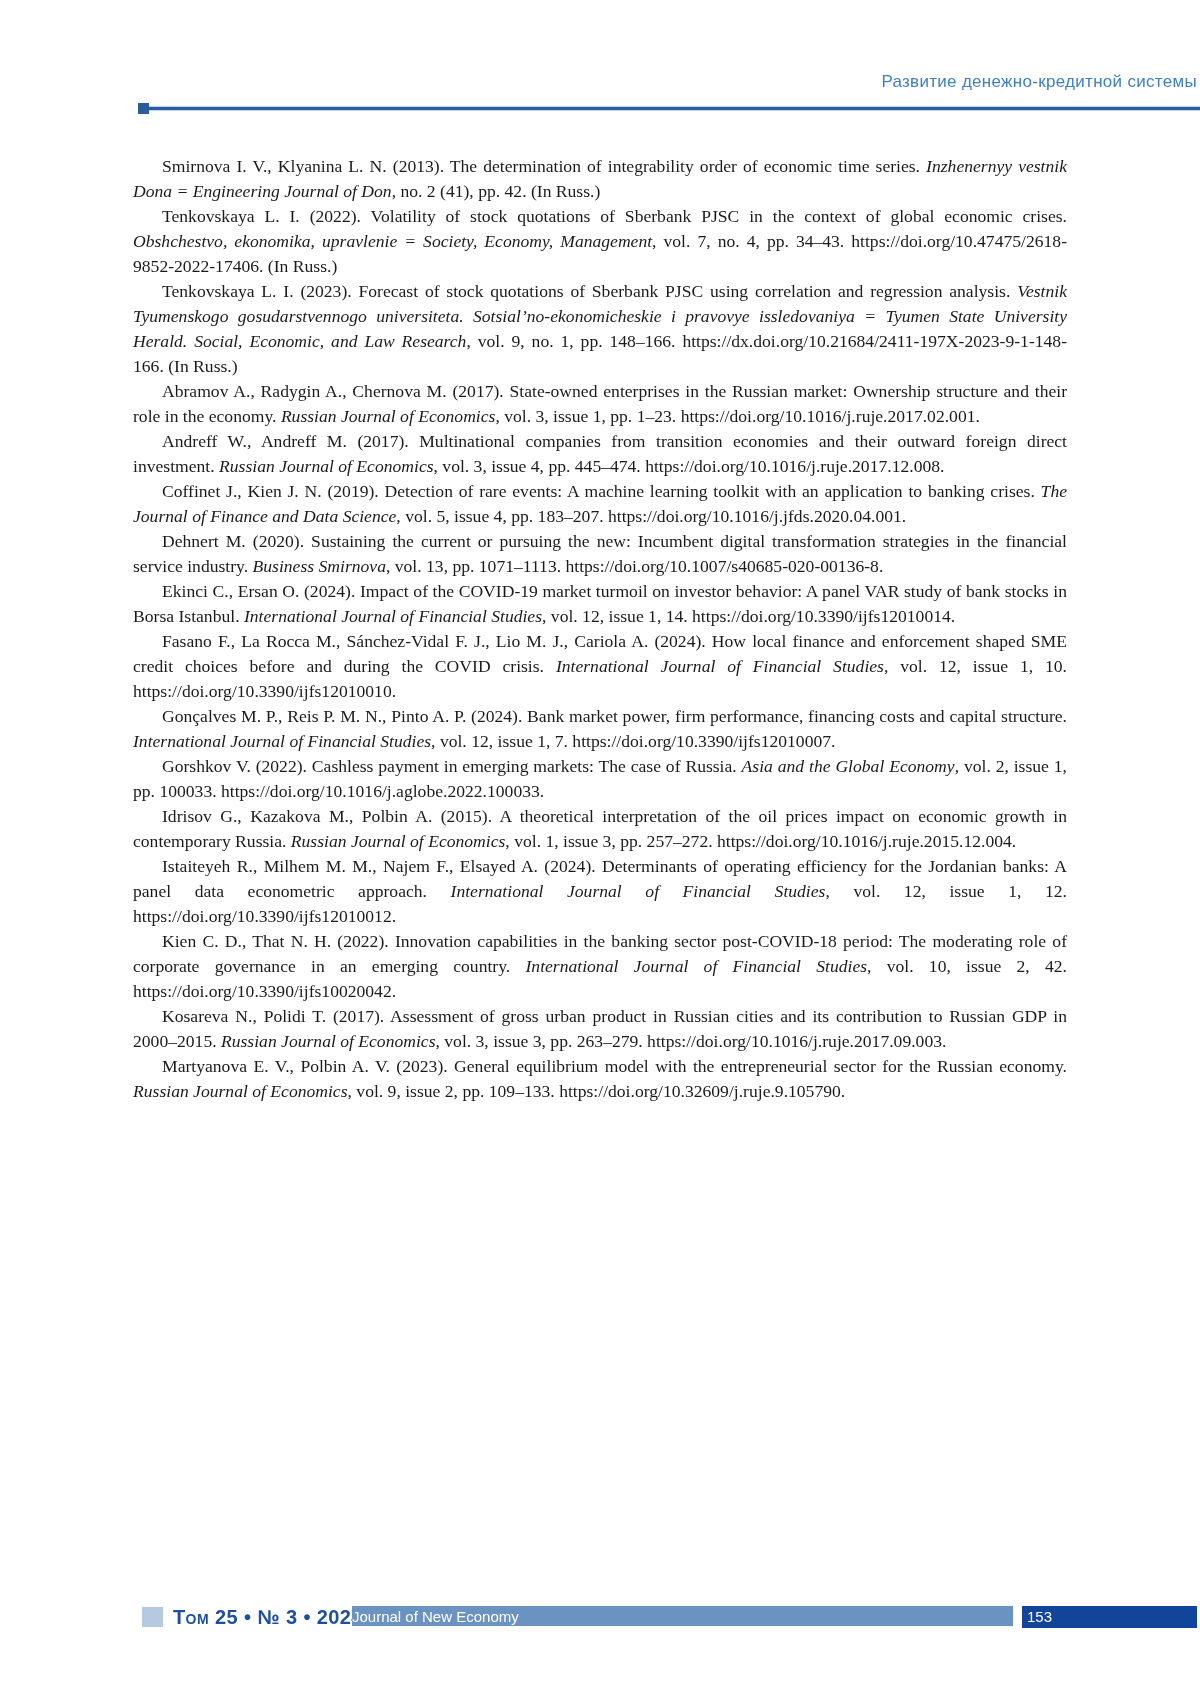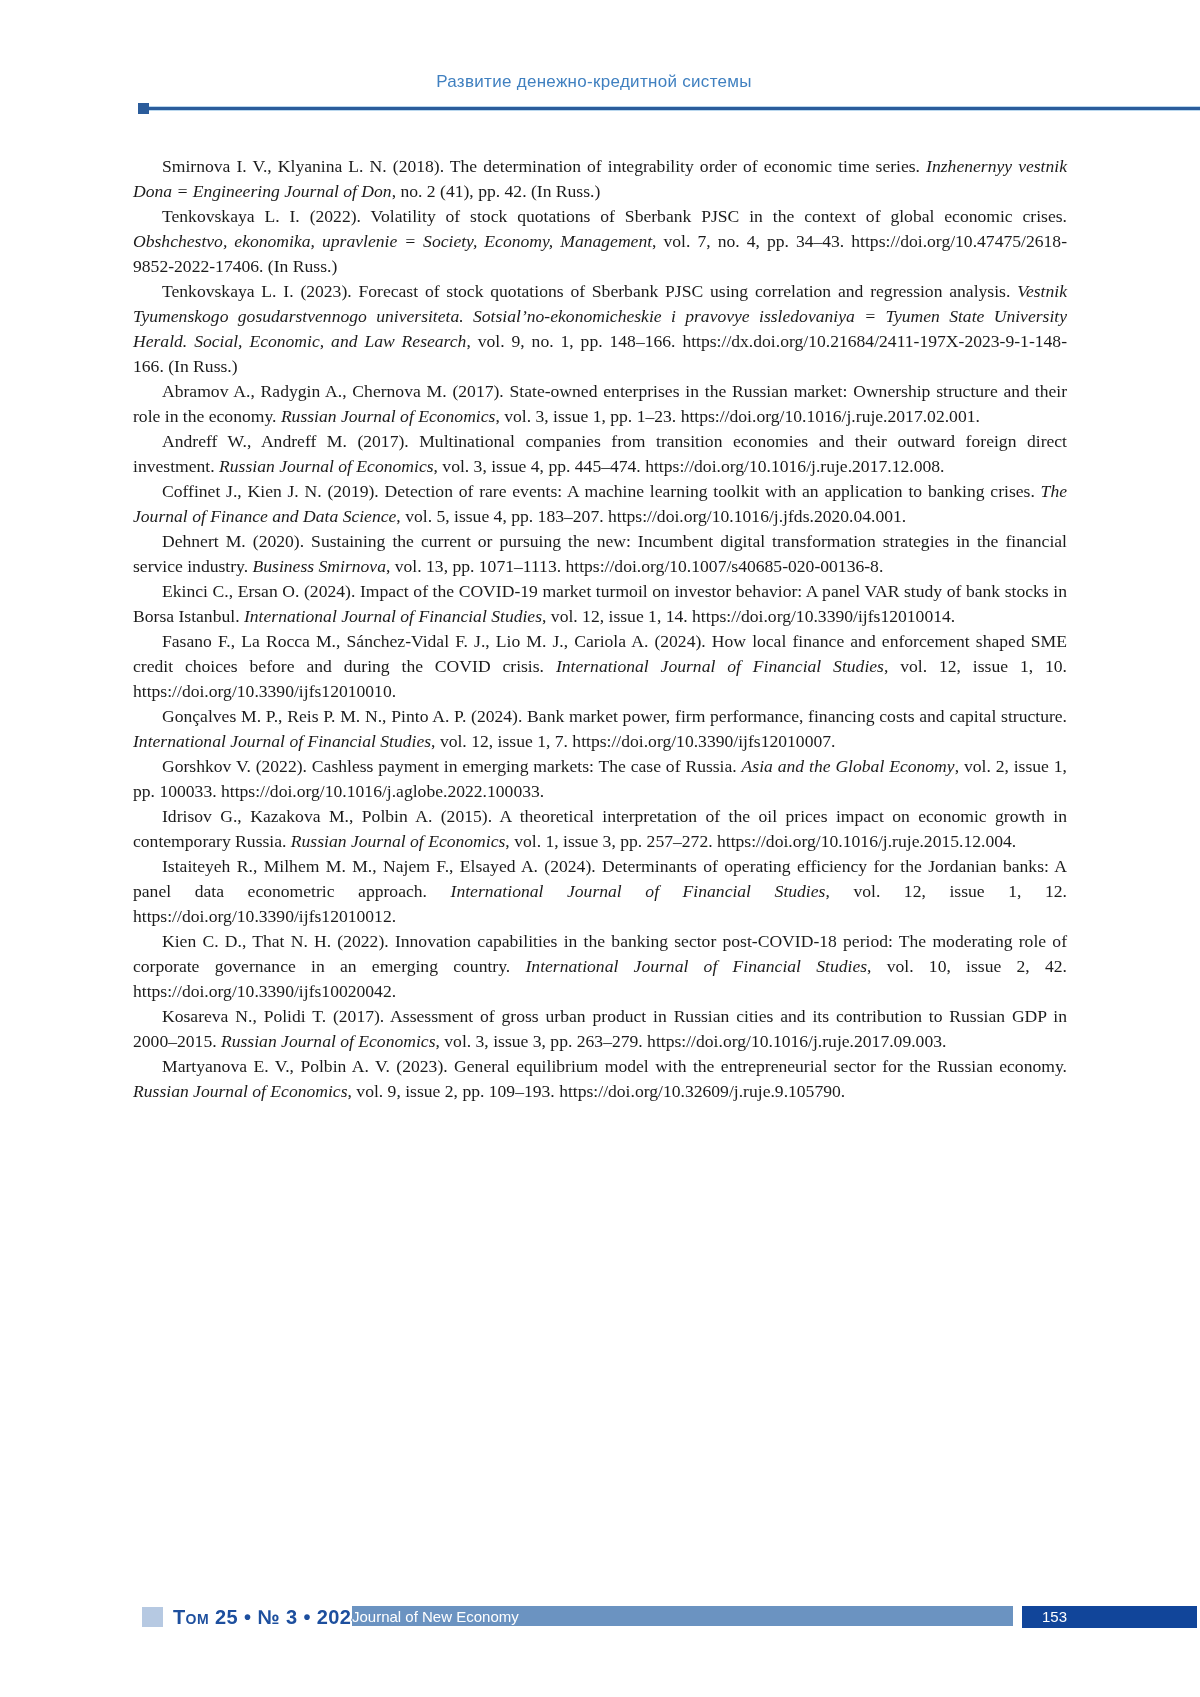--- a/index.html
+++ b/index.html
@@ -16,22 +16,22 @@
   .page{
     position:relative;
     width:1200px;
     height:1697px;
     background:#ffffff;
     overflow:hidden;
     font-family:"Liberation Serif", serif;
   }
   .running-head{
     position:absolute;
-    top:72px; left:0; right:12px;
-    text-align:center;
+    top:72px; left:0; right:3px;
+    text-align:right;
     font-family:"Liberation Sans", sans-serif;
     font-size:17px;
     color:var(--header-blue);
     letter-spacing:0.3px;
   }
   .head-rule{
     position:absolute;
     top:106px; left:143px; right:0;
     height:5px;
     background:linear-gradient(to bottom,
@@ -87,56 +87,56 @@
     font-family:"Liberation Sans", sans-serif;
     font-size:15px;
     line-height:22px;
     text-align:left;
   }
   .footer-pagebox{
     position:absolute;
     left:1022px; top:1606px;
     width:175px; height:22px;
     box-sizing:border-box;
-    padding-left:20px;
+    padding-left:5px;
     background:var(--footer-pagebox);
     color:#ffffff;
     font-family:"Liberation Sans", sans-serif;
     font-size:15px;
     line-height:22px;
     text-align:left;
   }
 </style>
 </head>
 <body>
 
 <div class="page">
 
   <div class="running-head">Развитие денежно-кредитной системы</div>
 
   <div class="head-rule"></div>
   <div class="head-rule-square"></div>
 
   <div class="references" lang="en">
-      <p><span>Smirnova I. V., Klyanina L. N. (2018). The determination of integrability order of economic time series. </span><span class="jtitle">Inzhenernyy vestnik Dona = Engineering Journal of Don</span><span>, no. 2 (41), pp. 42. (In Russ.)</span></p>
+      <p><span>Smirnova I. V., Klyanina L. N. (2013). The determination of integrability order of economic time series. </span><span class="jtitle">Inzhenernyy vestnik Dona = Engineering Journal of Don</span><span>, no. 2 (41), pp. 42. (In Russ.)</span></p>
       <p><span>Tenkovskaya L. I. (2022). Volatility of stock quotations of Sberbank PJSC in the context of global economic crises. </span><span class="jtitle">Obshchestvo, ekonomika, upravlenie = Society, Economy, Management</span><span>, vol. 7, no. 4, pp. 34–43. https://doi.org/10.47475/2618-9852-2022-17406. (In Russ.)</span></p>
       <p><span>Tenkovskaya L. I. (2023). Forecast of stock quotations of Sberbank PJSC using correlation and regression analysis. </span><span class="jtitle">Vestnik Tyumenskogo gosudarstvennogo universiteta. Sotsial’no-ekonomicheskie i pravovye issledovaniya = Tyumen State University Herald. Social, Economic, and Law Research</span><span>, vol. 9, no. 1, pp. 148–166. https://dx.doi.org/10.21684/2411-197X-2023-9-1-148-166. (In Russ.)</span></p>
       <p><span>Abramov A., Radygin A., Chernova M. (2017). State-owned enterprises in the Russian market: Ownership structure and their role in the economy. </span><span class="jtitle">Russian Journal of Economics</span><span>, vol. 3, issue 1, pp. 1–23. https://doi.org/10.1016/j.ruje.2017.02.001.</span></p>
       <p><span>Andreff W., Andreff M. (2017). Multinational companies from transition economies and their outward foreign direct investment. </span><span class="jtitle">Russian Journal of Economics</span><span>, vol. 3, issue 4, pp. 445–474. https://doi.org/10.1016/j.ruje.2017.12.008.</span></p>
       <p><span>Coffinet J., Kien J. N. (2019). Detection of rare events: A machine learning toolkit with an application to banking crises. </span><span class="jtitle">The Journal of Finance and Data Science</span><span>, vol. 5, issue 4, pp. 183–207. https://doi.org/10.1016/j.jfds.2020.04.001.</span></p>
       <p><span>Dehnert M. (2020). Sustaining the current or pursuing the new: Incumbent digital transformation strategies in the financial service industry. </span><span class="jtitle">Business Smirnova</span><span>, vol. 13, pp. 1071–1113. https://doi.org/10.1007/s40685-020-00136-8.</span></p>
       <p><span>Ekinci C., Ersan O. (2024). Impact of the COVID-19 market turmoil on investor behavior: A panel VAR study of bank stocks in Borsa Istanbul. </span><span class="jtitle">International Journal of Financial Studies</span><span>, vol. 12, issue 1, 14. https://doi.org/10.3390/ijfs12010014.</span></p>
       <p><span>Fasano F., La Rocca M., Sánchez-Vidal F. J., Lio M. J., Cariola A. (2024). How local finance and enforcement shaped SME credit choices before and during the COVID crisis. </span><span class="jtitle">International Journal of Financial Studies</span><span>, vol. 12, issue 1, 10. https://doi.org/10.3390/ijfs12010010.</span></p>
       <p><span>Gonçalves M. P., Reis P. M. N., Pinto A. P. (2024). Bank market power, firm performance, financing costs and capital structure. </span><span class="jtitle">International Journal of Financial Studies</span><span>, vol. 12, issue 1, 7. https://doi.org/10.3390/ijfs12010007.</span></p>
       <p><span>Gorshkov V. (2022). Cashless payment in emerging markets: The case of Russia. </span><span class="jtitle">Asia and the Global Economy</span><span>, vol. 2, issue 1, pp. 100033. https://doi.org/10.1016/j.aglobe.2022.100033.</span></p>
       <p><span>Idrisov G., Kazakova M., Polbin A. (2015). A theoretical interpretation of the oil prices impact on economic growth in contemporary Russia. </span><span class="jtitle">Russian Journal of Economics</span><span>, vol. 1, issue 3, pp. 257–272. https://doi.org/10.1016/j.ruje.2015.12.004.</span></p>
       <p><span>Istaiteyeh R., Milhem M. M., Najem F., Elsayed A. (2024). Determinants of operating efficiency for the Jordanian banks: A panel data econometric approach. </span><span class="jtitle">International Journal of Financial Studies</span><span>, vol. 12, issue 1, 12. https://doi.org/10.3390/ijfs12010012.</span></p>
       <p><span>Kien C. D., That N. H. (2022). Innovation capabilities in the banking sector post-COVID-18 period: The moderating role of corporate governance in an emerging country. </span><span class="jtitle">International Journal of Financial Studies</span><span>, vol. 10, issue 2, 42. https://doi.org/10.3390/ijfs10020042.</span></p>
       <p><span>Kosareva N., Polidi T. (2017). Assessment of gross urban product in Russian cities and its contribution to Russian GDP in 2000–2015. </span><span class="jtitle">Russian Journal of Economics</span><span>, vol. 3, issue 3, pp. 263–279. https://doi.org/10.1016/j.ruje.2017.09.003.</span></p>
-      <p><span>Martyanova E. V., Polbin A. V. (2023). General equilibrium model with the entrepreneurial sector for the Russian economy. </span><span class="jtitle">Russian Journal of Economics</span><span>, vol. 9, issue 2, pp. 109–193. https://doi.org/10.32609/j.ruje.9.105790.</span></p>
+      <p><span>Martyanova E. V., Polbin A. V. (2023). General equilibrium model with the entrepreneurial sector for the Russian economy. </span><span class="jtitle">Russian Journal of Economics</span><span>, vol. 9, issue 2, pp. 109–133. https://doi.org/10.32609/j.ruje.9.105790.</span></p>
     </div>
 
   <div class="footer-square"></div>
 
   <div class="footer-vol">Том 25 • № 3 • 2024</div>
 
   <div class="footer-bar">Journal of New Economy</div>
 
   <div class="footer-pagebox">153</div>
 

